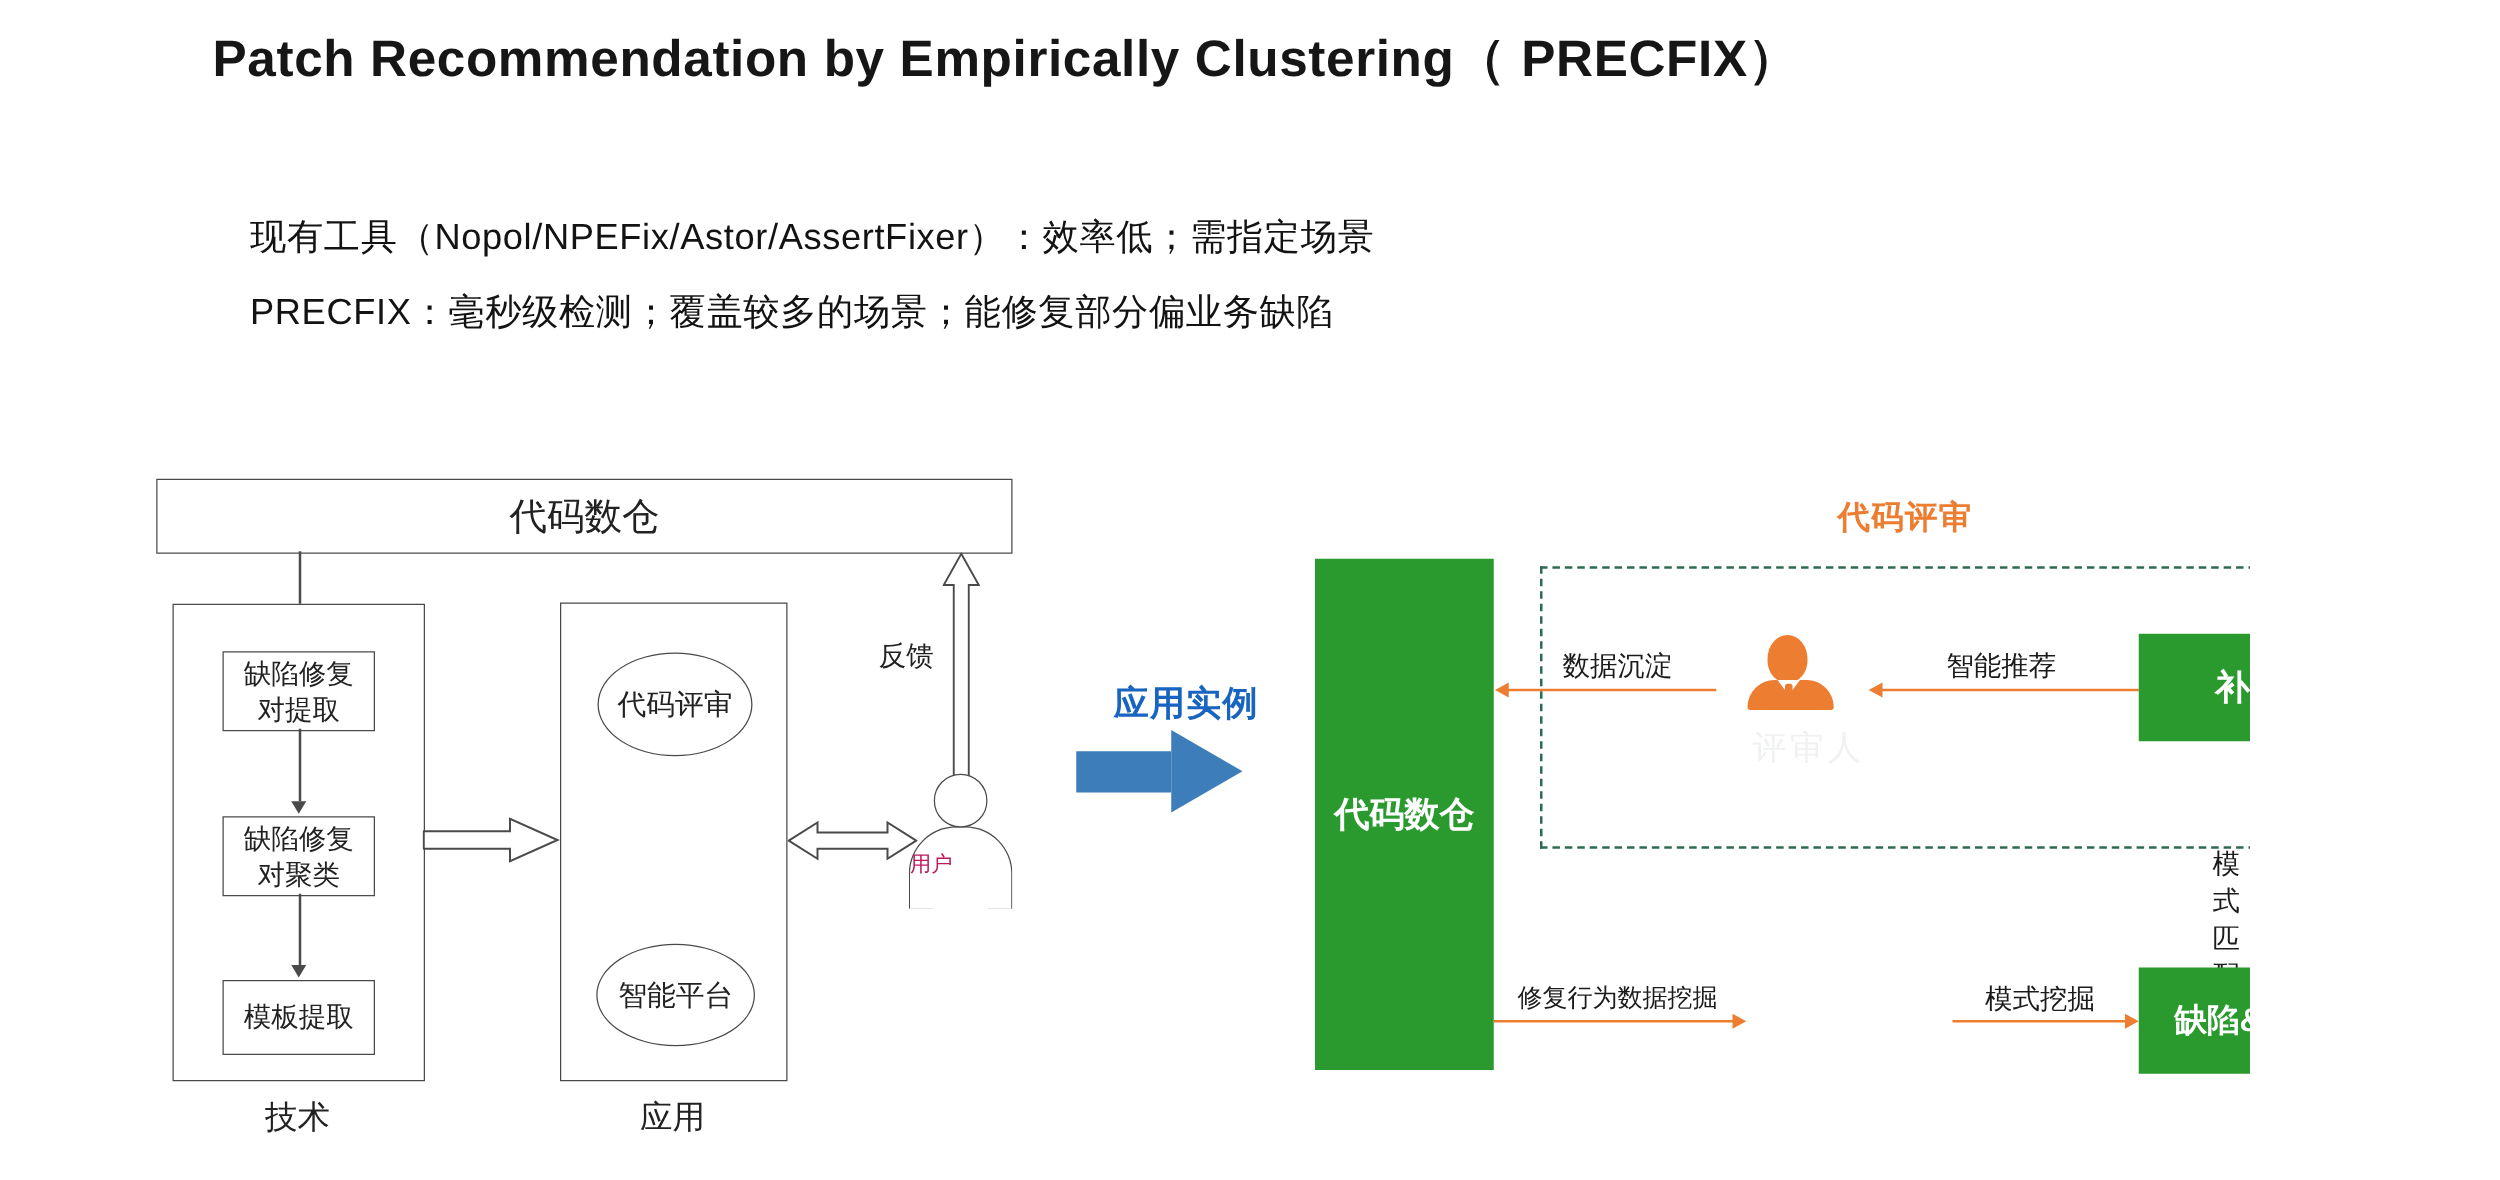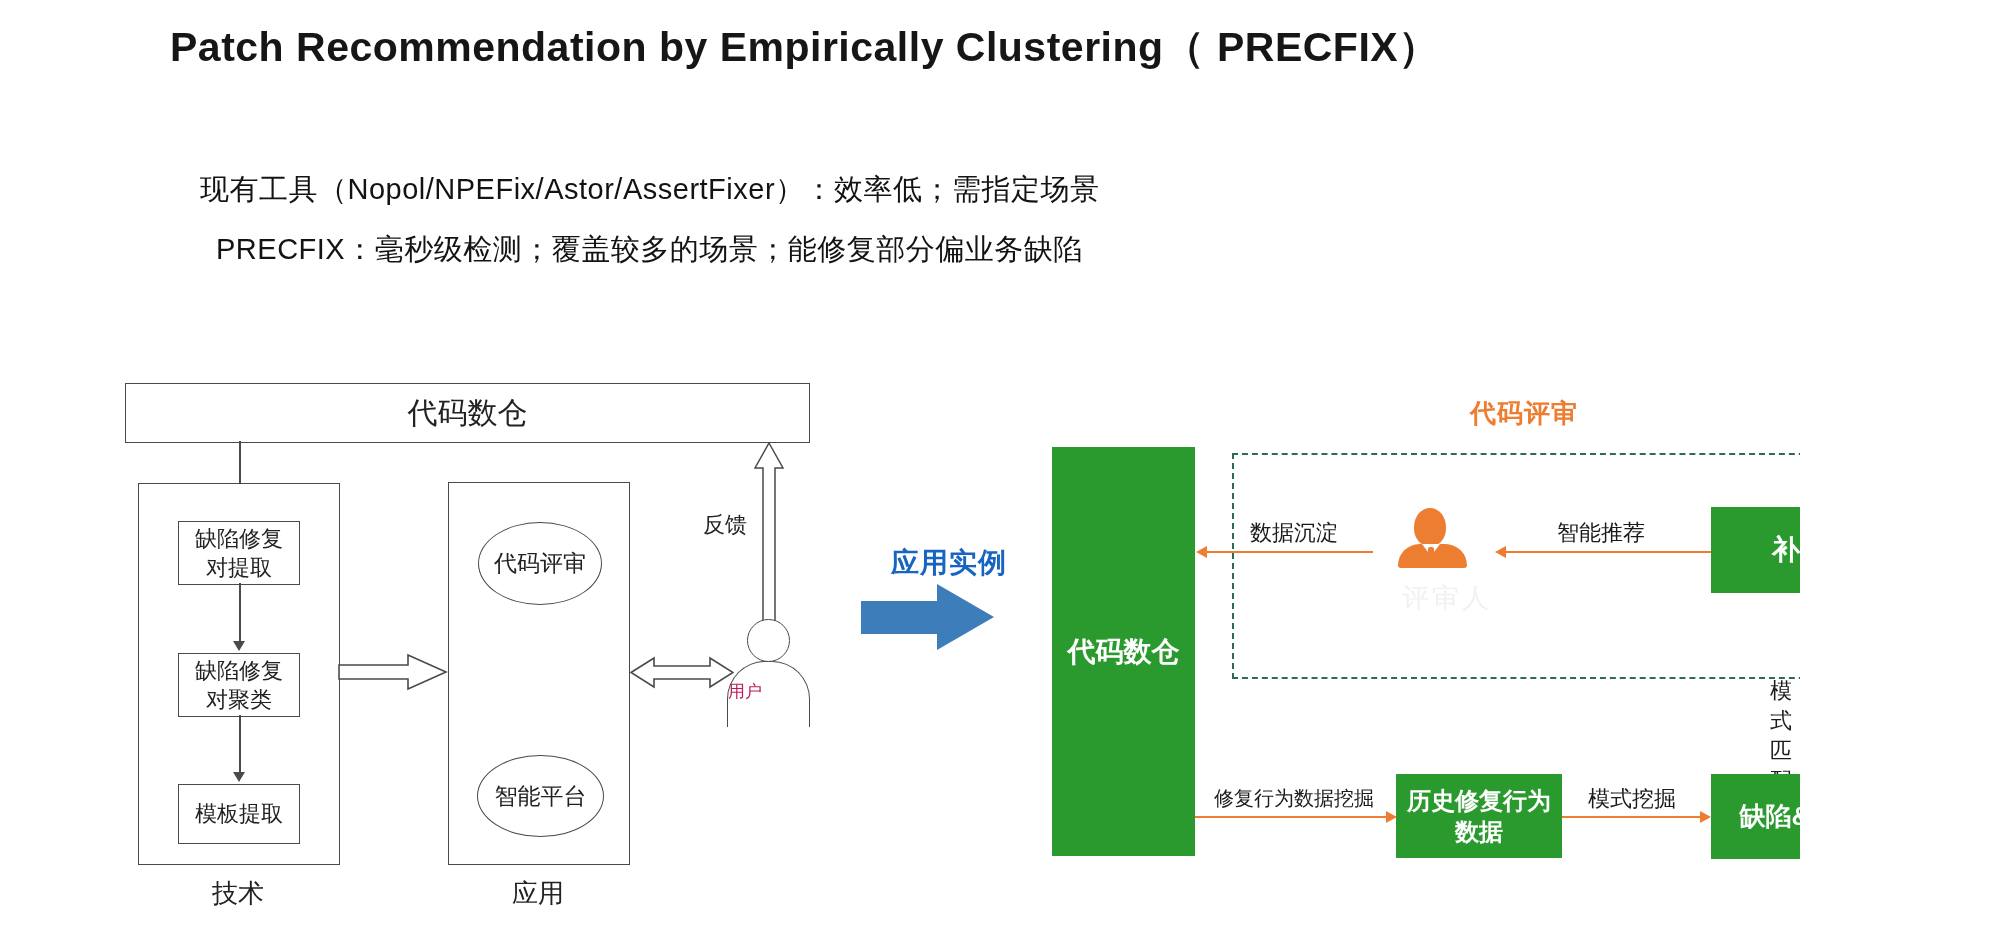--- a/index.html
+++ b/index.html
@@ -58,21 +58,21 @@
   .p-collar{width:0;height:0;border-left:9px solid transparent;border-right:9px solid transparent;border-top:12px solid #fff;}
   .p-tie{width:6px;height:15px;background:var(--orange);border-radius:2px;}
 </style>
 </head>
 <body>
 
 <div id="canvas">
 
   <div class="abs slide-title" style="left:170px;top:20px;">Patch Recommendation by Empirically Clustering（ PRECFIX）</div>
   <div class="abs bullet" style="left:200px;top:170px;">现有工具（Nopol/NPEFix/Astor/AssertFixer）：效率低；需指定场景</div>
-  <div class="abs bullet" style="left:200px;top:230px;margin-left:16px;">PRECFIX：毫秒级检测；覆盖较多的场景；能修复部分偏业务缺陷</div>
+  <div class="abs bullet" style="left:200px;top:230px;">PRECFIX：毫秒级检测；覆盖较多的场景；能修复部分偏业务缺陷</div>
 
   <div class="abs lbox" style="left:125px;top:383px;width:683px;height:58px;">
     <span class="lbl-30">代码数仓</span>
   </div>
 
   <div class="abs vline" style="left:239px;top:441px;height:71px;"></div>
   <div class="abs arrowhead-down" style="left:233px;top:510px;"></div>
 
   <div class="abs lbox" style="left:138px;top:483px;width:200px;height:380px;"></div>
   <div class="abs inner-box preline" style="left:178px;top:521px;width:120px;height:62px;">缺陷修复
@@ -146,22 +146,20 @@
   </div>
 
   <div class="abs ohead-up" style="left:1808px;top:595px;"></div>
   <div class="abs oline" style="left:1813px;top:605px;width:2px;height:169px;"></div>
   <div class="abs edge-label" style="left:1770px;top:676px;">模式匹配</div>
 
   <div class="abs edge-label" style="left:1214px;top:785px;font-size:20px;">修复行为数据挖掘</div>
   <div class="abs oline" style="left:1195px;top:816px;width:192px;height:2px;"></div>
   <div class="abs ohead-right" style="left:1386px;top:811px;"></div>
 
-  <div class="abs gbox preline" style="left:1396px;top:774px;width:166px;height:84px;font-size:24px;line-height:1.3;">历史修复行为
-数据</div>
 
   <div class="abs edge-label" style="left:1588px;top:784px;">模式挖掘</div>
   <div class="abs oline" style="left:1562px;top:816px;width:140px;height:2px;"></div>
   <div class="abs ohead-right" style="left:1700px;top:811px;"></div>
 
   <div class="abs gbox" style="left:1711px;top:774px;width:206px;height:85px;font-size:26px;">
     <span>缺陷&amp;补丁对</span>
   </div>
 
 </div>

